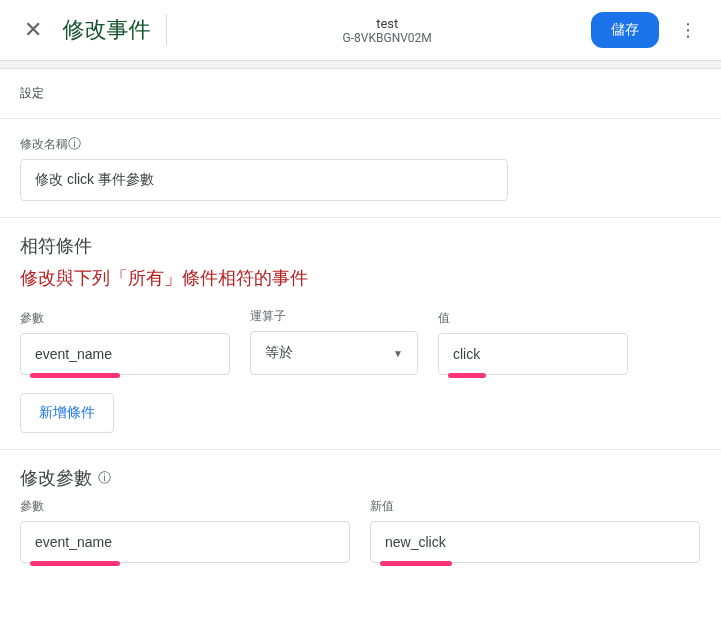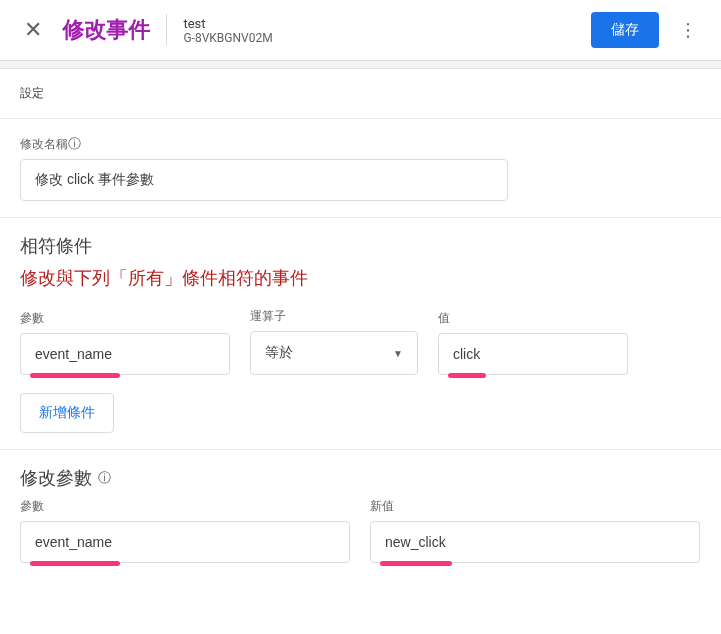--- a/index.html
+++ b/index.html
@@ -1,24 +1,24 @@
 <!DOCTYPE html>
 <html><head>
 <meta charset="utf-8">
 <style>
 * { box-sizing: border-box; margin: 0; padding: 0; }
 body { font-family: Roboto, Arial, sans-serif; color: #202124; background: #fff; width: 721px; }
 .header { display: flex; align-items: center; padding: 12px 16px; border-bottom: 1px solid #dadce0; background: #fff; }
 .close-btn { background: none; border: none; font-size: 22px; color: #5f6368; cursor: pointer; padding: 4px 8px; margin-right: 12px; }
-.header-title { font-size: 22px; font-weight: 700; color: #a21caf; margin-right: 16px; }
+.header-title { font-size: 22px; font-weight: 400; color: #14532d; margin-right: 16px; }
 .header-divider { width: 1px; height: 32px; background: #dadce0; margin-right: 16px; }
-.property-info { flex: 1; }
+.property-info { flex: 1; text-align: center; }
 .property-name { font-size: 13px; color: #3c4043; }
 .property-id { font-size: 12px; color: #5f6368; }
-.save-btn { background: #1a73e8; color: #fff; border: none; border-radius: 4px; padding: 9px 20px; font-size: 14px; cursor: pointer; margin-right: 12px; }
+.save-btn { background: #1a73e8; color: #fff; border: none; border-radius: 12px; padding: 9px 20px; font-size: 14px; cursor: pointer; margin-right: 12px; }
 .more-btn { background: none; border: none; color: #5f6368; font-size: 18px; cursor: pointer; padding: 4px 8px; }
 .spacer { height: 8px; background: #f1f3f4; border-bottom: 1px solid #e0e0e0; }
 .section { padding: 16px 20px; }
 .section-settings { border-bottom: 1px solid #e8eaed; }
 .settings-title { font-size: 12px; font-weight: 400; color: #3c4043; }
 .field-label { font-size: 12px; color: #5f6368; margin-bottom: 6px; display: flex; align-items: center; }
 .help-icon { font-size: 13px; color: #5f6368; cursor: pointer; }
 .text-input { width: 488px; padding: 12px 14px; border: 1px solid #dadce0; border-radius: 4px; font-size: 14px; color: #3c4043; }
 .divider-line { border-top: 1px solid #e8eaed; }
 .section-heading { font-size: 18px; font-weight: 500; color: #3c4043; margin-bottom: 8px; display: flex; align-items: center; gap: 6px; }

